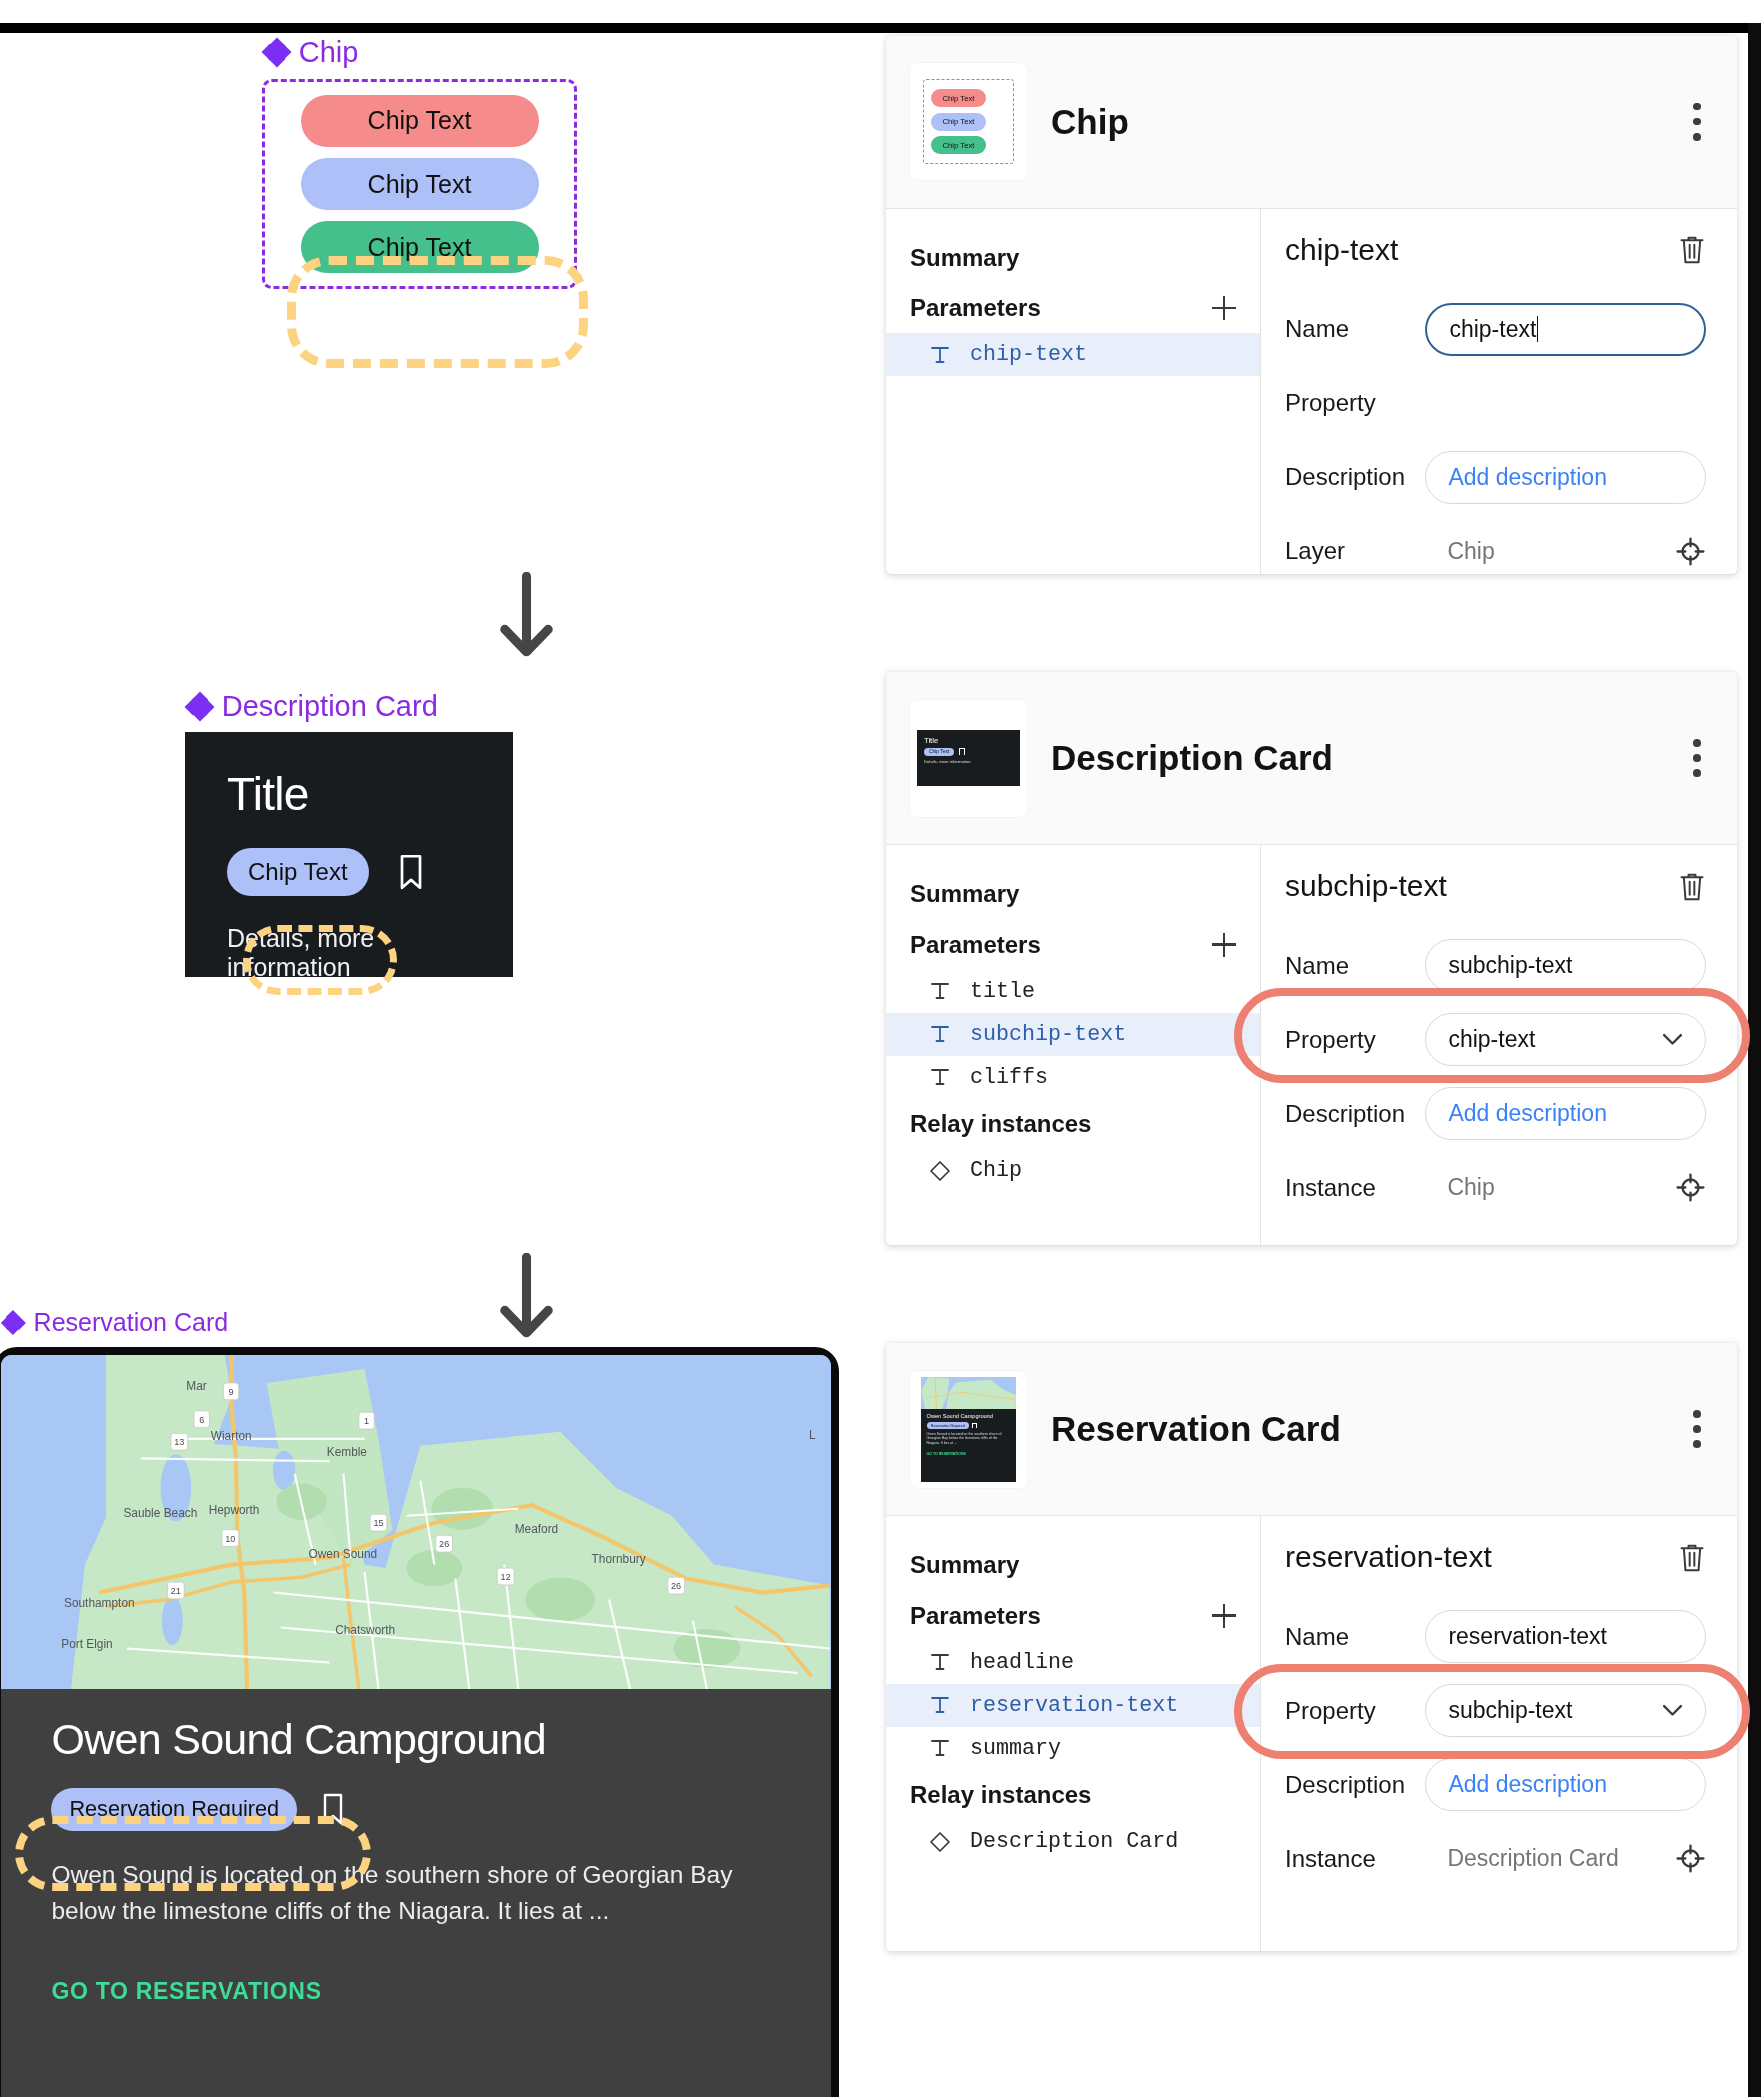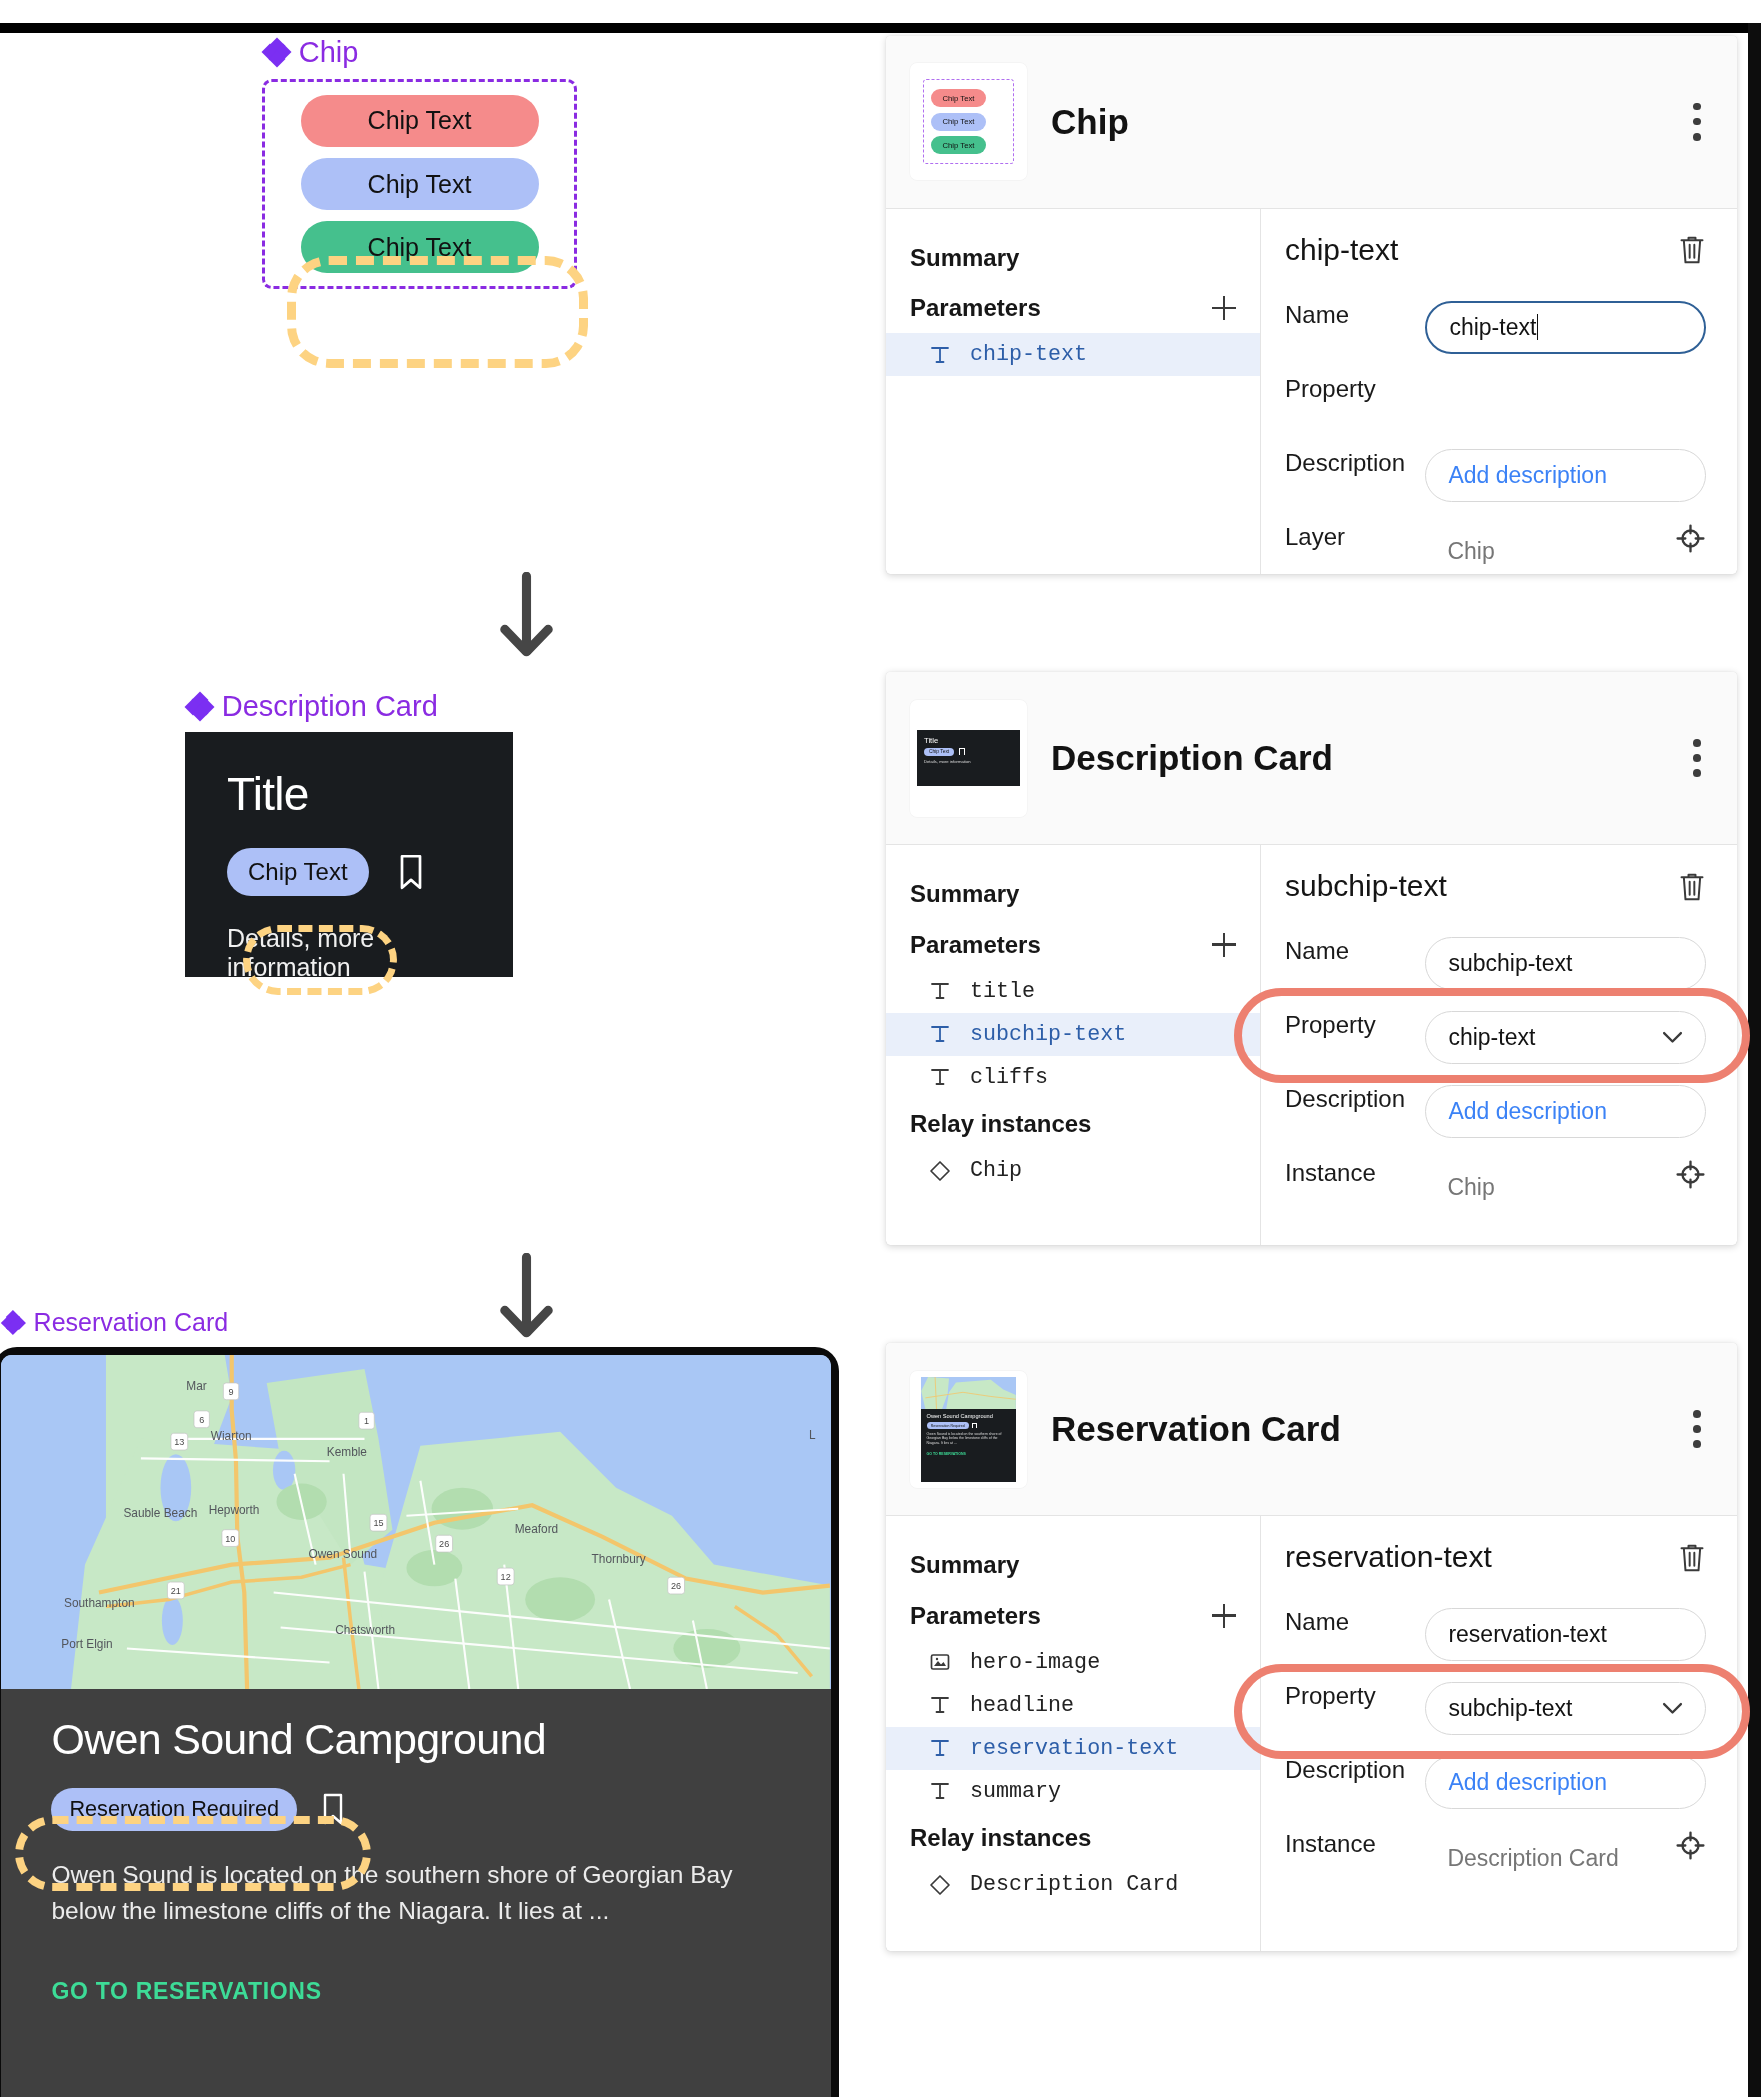--- a/index.html
+++ b/index.html
@@ -349,20 +349,21 @@
     color: #151515;
   }
   .trash {
     width: 28px; height: 31px;
     flex: 0 0 auto;
   }
   .trash svg { width: 100%; height: 100%; display: block; }
 
   .field-row {
     display: flex;
+    align-items: center;
     margin-bottom: 17px;
     height: 57px;
     position: relative;
   }
   .field-label {
     width: 140px;
     font-size: 24px;
     color: #1a1a1a;
     flex: 0 0 auto;
   }
@@ -899,30 +900,20 @@
     <div class="panel-body">
       <div class="panel-left">
         <div class="section-head">
           <span>Summary</span>
         </div>
         <div class="section-head">
           <span>Parameters</span>
           <span class="plus-icon"></span>
         </div>
 
-        <div class="param-row">
-          <span class="pi">
-            <svg viewBox="0 0 24 24" xmlns="http://www.w3.org/2000/svg">
-              <rect x="3.5" y="5" width="17" height="14" rx="1.5" fill="none" stroke="#3a3a3a" stroke-width="1.7"></rect>
-              <path d="M6 16 L10 11 L13 14.5 L15.5 12 L18 16 Z" fill="#3a3a3a"></path>
-              <circle cx="9" cy="9" r="1.2" fill="#3a3a3a"></circle>
-            </svg>
-          </span>
-          <span class="pi-text">hero-image</span>
-        </div>
 
         <div class="param-row">
           <span class="pi">
             <svg viewBox="0 0 24 24" xmlns="http://www.w3.org/2000/svg">
               <path d="M4 5 H20 M12 5 V19 M8.5 19 H15.5" stroke="#3a3a3a" stroke-width="1.8" fill="none" stroke-linecap="round"></path>
             </svg>
           </span>
           <span class="pi-text">headline</span>
         </div>
 

